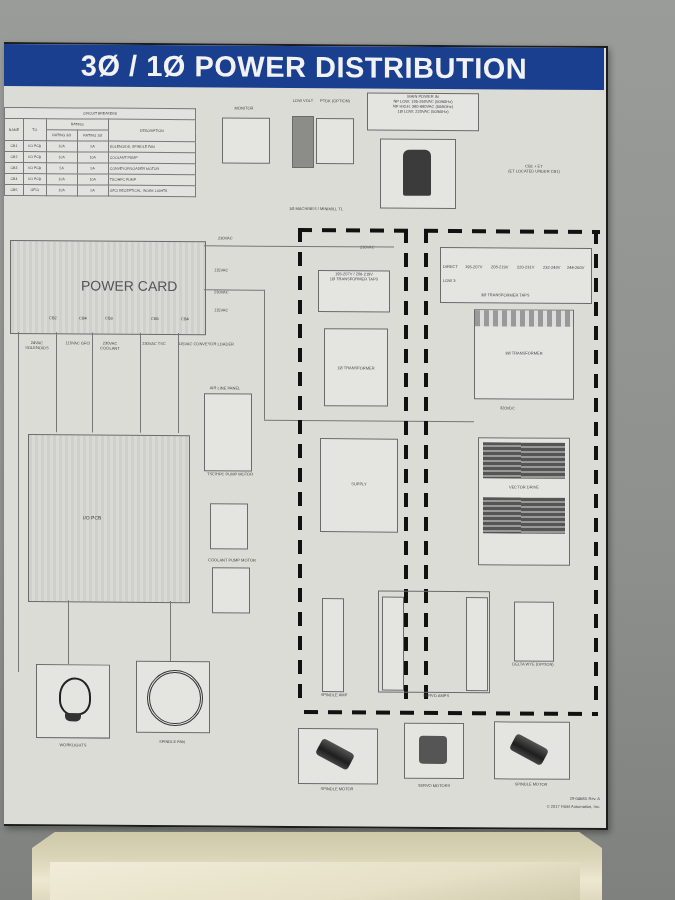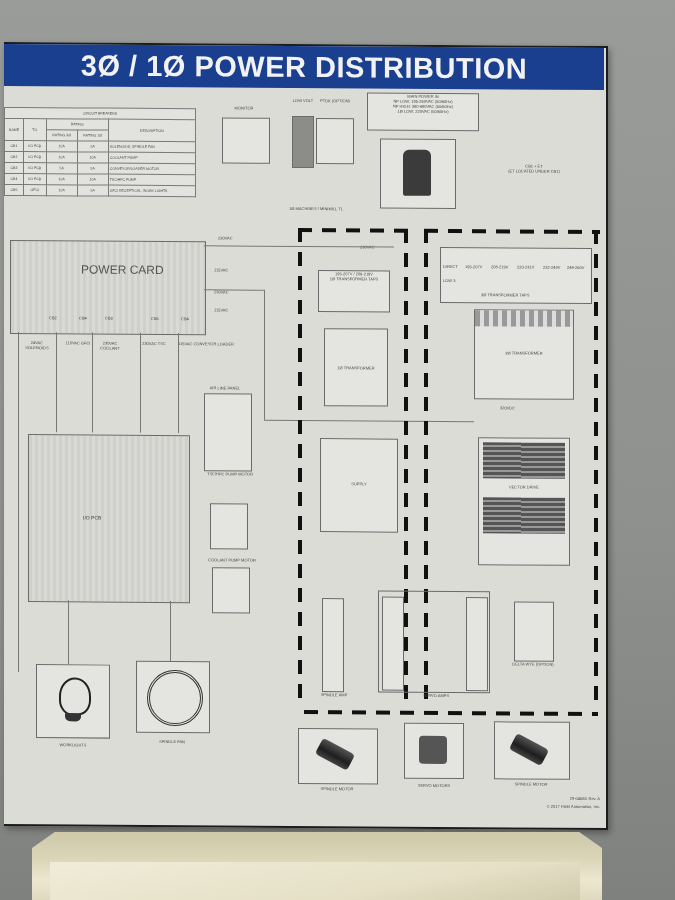--- a/index.html
+++ b/index.html
@@ -94,21 +94,21 @@
     <div class="tiny">NP HIGH: 380-480VAC (50/60Hz)</div>
     <div class="tiny">1Ø LOW: 220VAC (50/60Hz)</div>
   </div>
   <div class="box" style="left:376px;top:92px;width:74px;height:68px;">
     <div style="position:absolute;left:22px;top:10px;width:28px;height:46px;background:#3b3b3b;border-radius:6px 6px 2px 2px;"></div>
   </div>
   <div class="abs tiny" style="left:490px;top:116px;width:80px;"><span>CB1 + ET</span><br><span>(ET LOCATED UNDER CB1)</span></div>
   <div class="abs tiny" style="left:282px;top:160px;width:60px;">1Ø MACHINES / MINIMILL TL</div>
 
   <div class="box pcb" style="left:6px;top:196px;width:194px;height:92px;">
-    <div class="abs" style="left:70px;top:21px;font-size:12px;color:#555;">POWER CARD</div>
+    <div class="abs" style="left:70px;top:36px;font-size:14px;color:#555;">POWER CARD</div>
     <div class="abs tiny" style="left:38px;top:74px;">CB2</div>
     <div class="abs tiny" style="left:68px;top:74px;">CB4</div>
     <div class="abs tiny" style="left:94px;top:74px;">CB3</div>
     <div class="abs tiny" style="left:140px;top:74px;">CB5</div>
     <div class="abs tiny" style="left:170px;top:74px;">CB4</div>
   </div>
   <div class="abs tiny" style="left:18px;top:296px;width:30px;">24VAC SOLENOIDS</div>
   <div class="abs tiny" style="left:60px;top:296px;width:28px;">115VAC GFCI</div>
   <div class="abs tiny" style="left:90px;top:296px;width:32px;">230VAC COOLANT</div>
   <div class="abs tiny" style="left:136px;top:296px;width:28px;">230VAC TSC</div>

